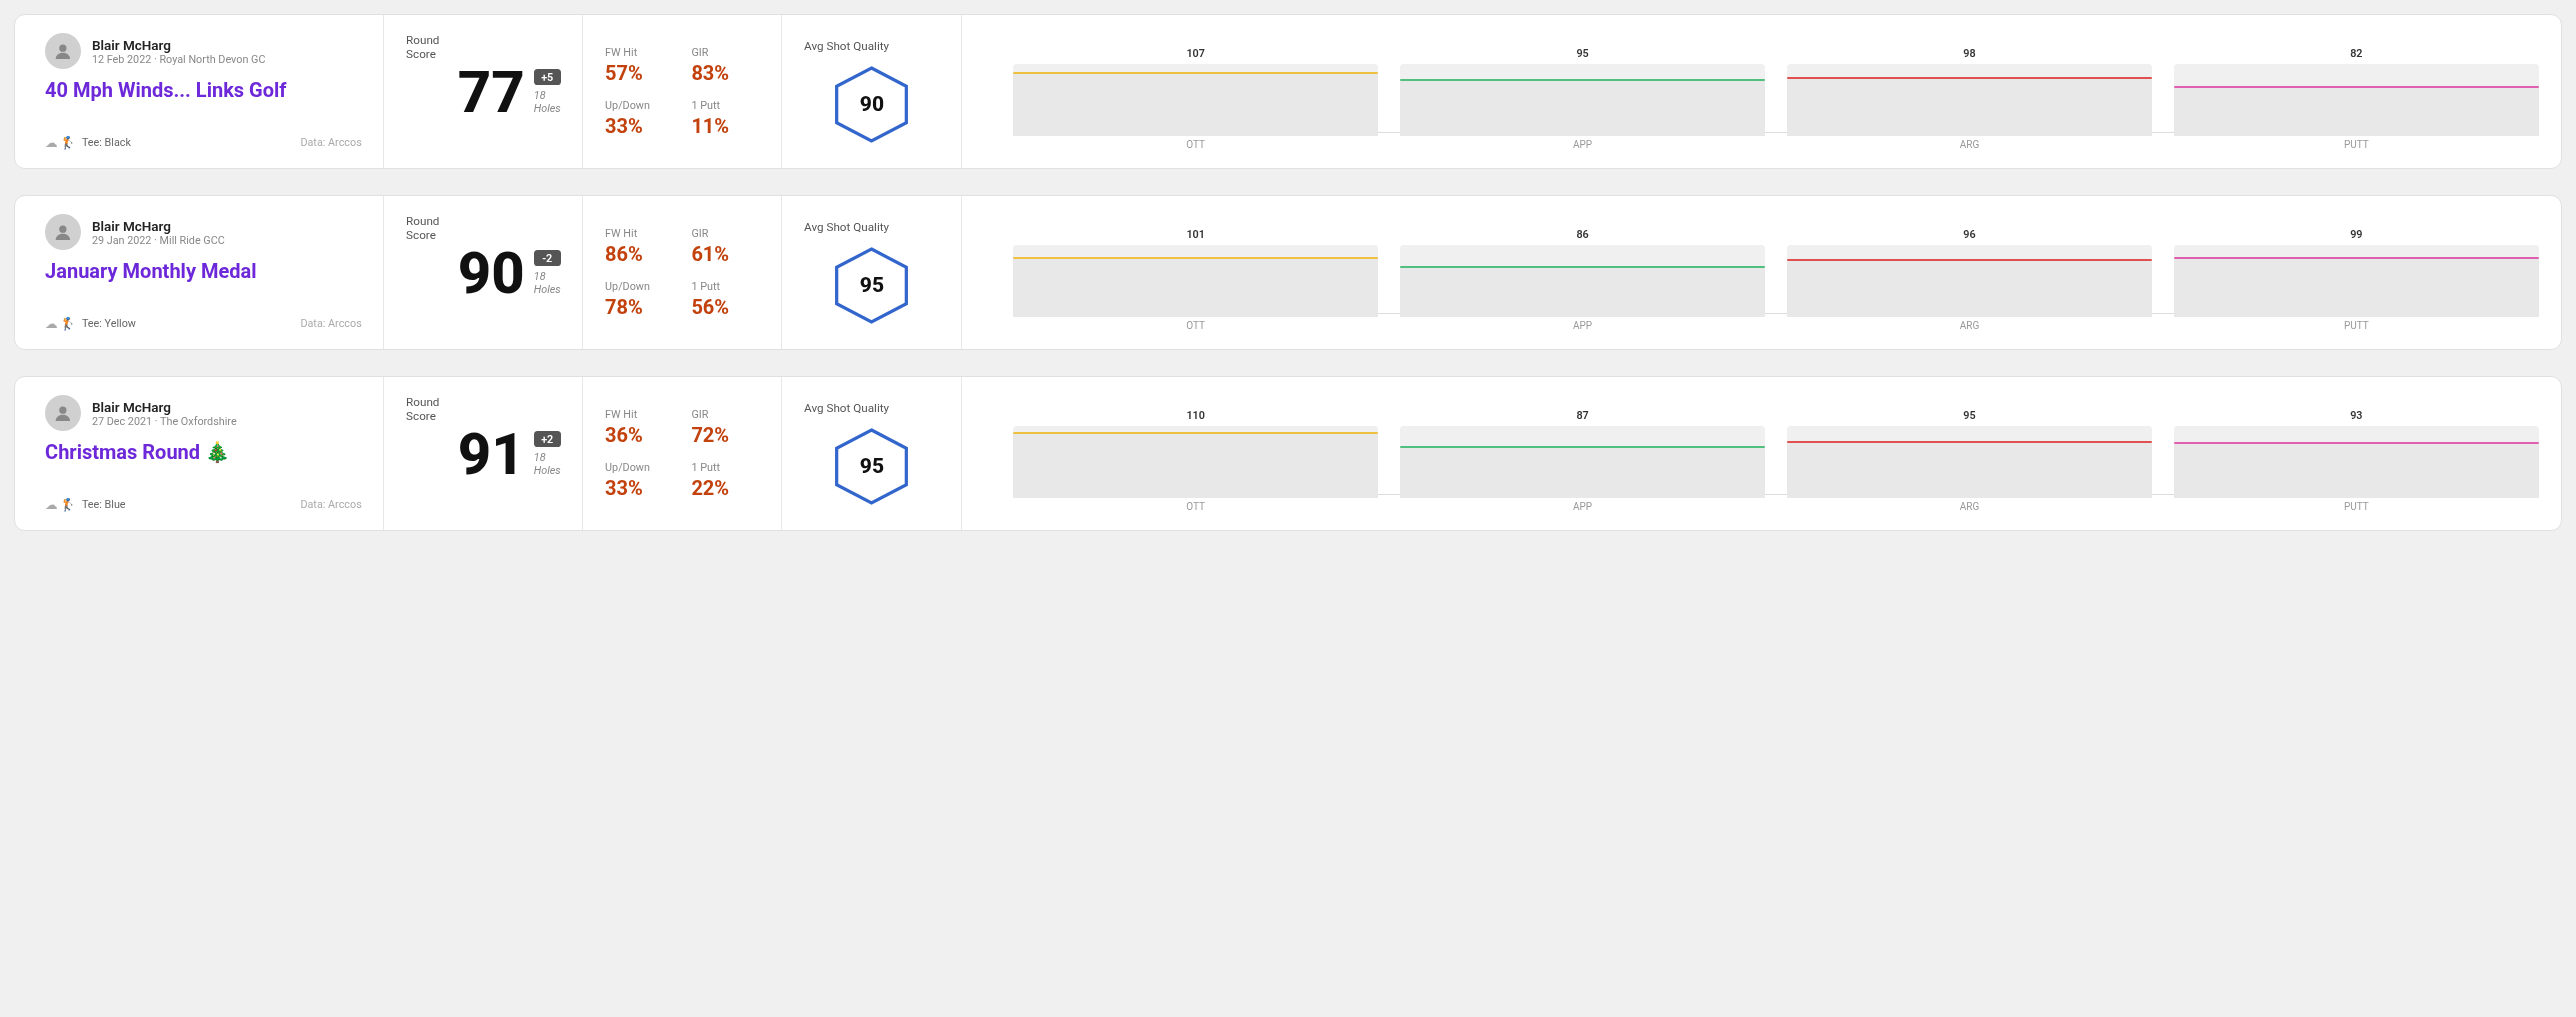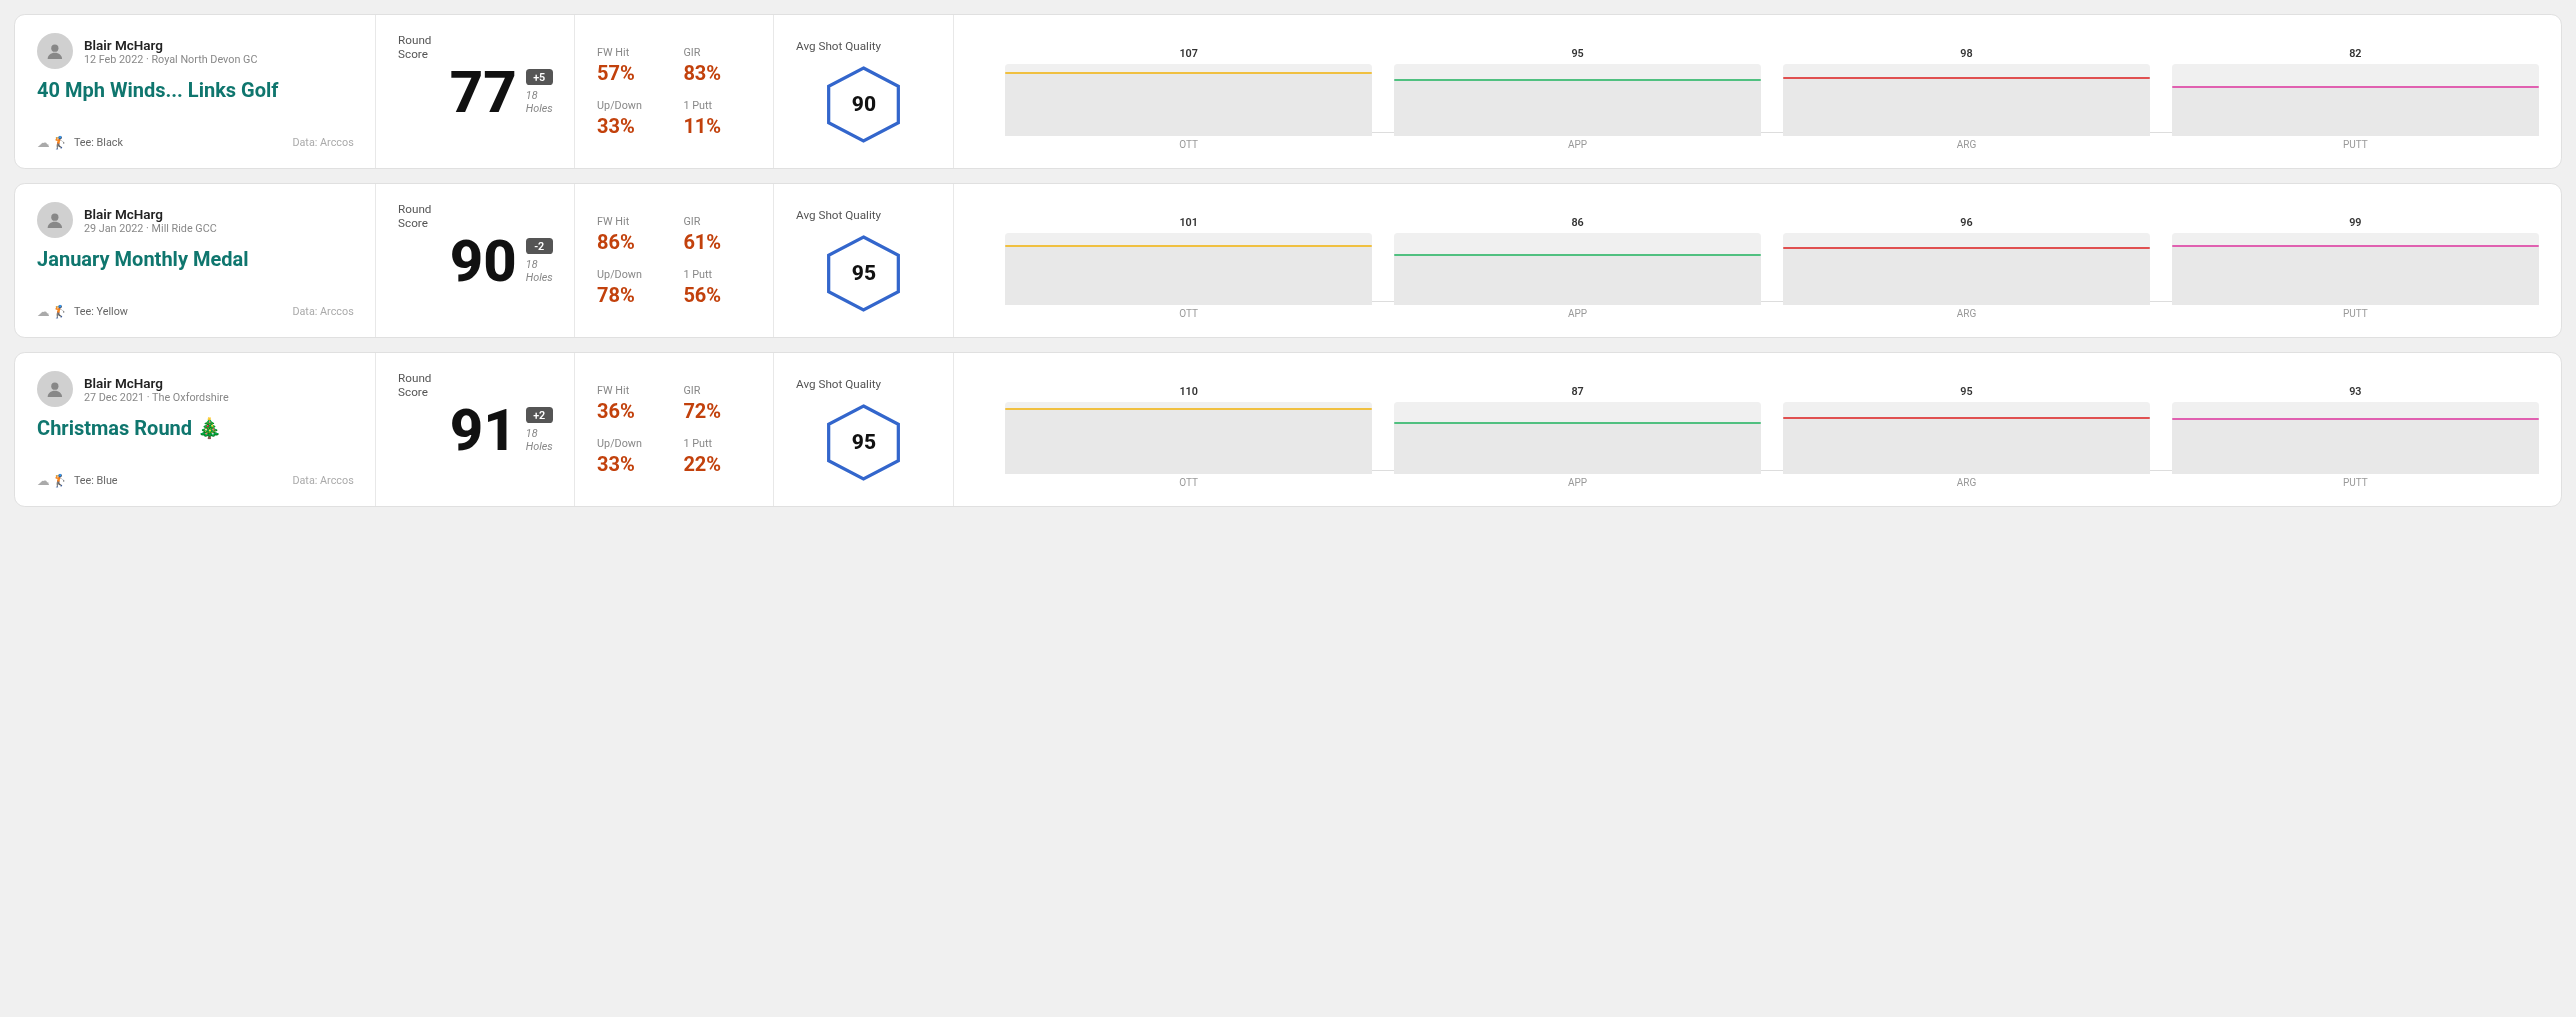--- a/index.html
+++ b/index.html
@@ -7,24 +7,25 @@
       font-family: -apple-system, BlinkMacSystemFont, 'Segoe UI', Roboto, sans-serif;
       background: #f0f0f0;
       padding: 14.4px;
       min-width: 1083px;
     }
 
     .round-card {
       background: #fff;
       border-radius: 10.8px;
       border: 0.9px solid #e0e0e0;
-      margin-bottom: 14px;
+      margin-bottom: 26px;
       display: flex;
       align-items: stretch;
       overflow: hidden;
+      padding-left: 8px;
     }
 
     .card-left {
       flex: 0 0 361px;
       padding: 18px 21.7px;
       border-right: 0.9px solid #e8e8e8;
       display: flex;
       flex-direction: column;
       justify-content: space-between;
     }
@@ -60,21 +61,21 @@
     }
 
     .user-details .date-course {
       font-size: 10.8px;
       color: #888;
     }
 
     .round-title {
       font-size: 20px;
       font-weight: 700;
-      color: #0f766e;
+      color: #6d28d9;
       margin-bottom: 14.4px;
       display: flex;
       align-items: center;
       gap: 7.2px;
     }
 
     .card-footer {
       display: flex;
       justify-content: space-between;
       align-items: center;

